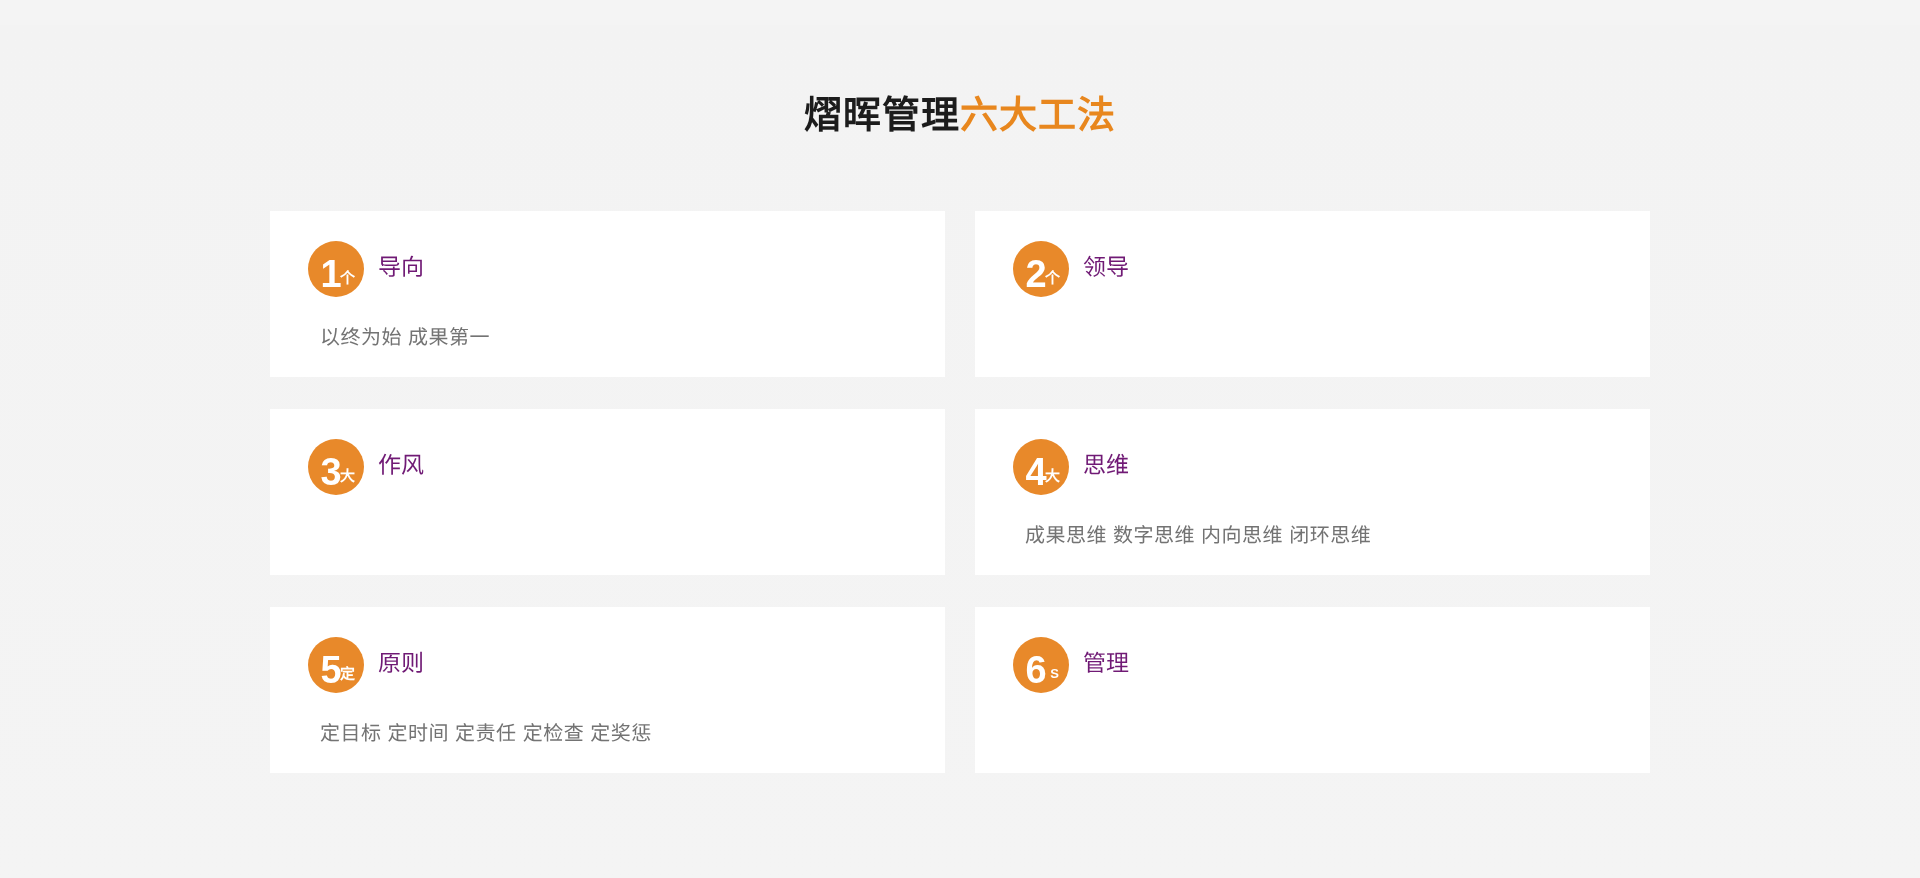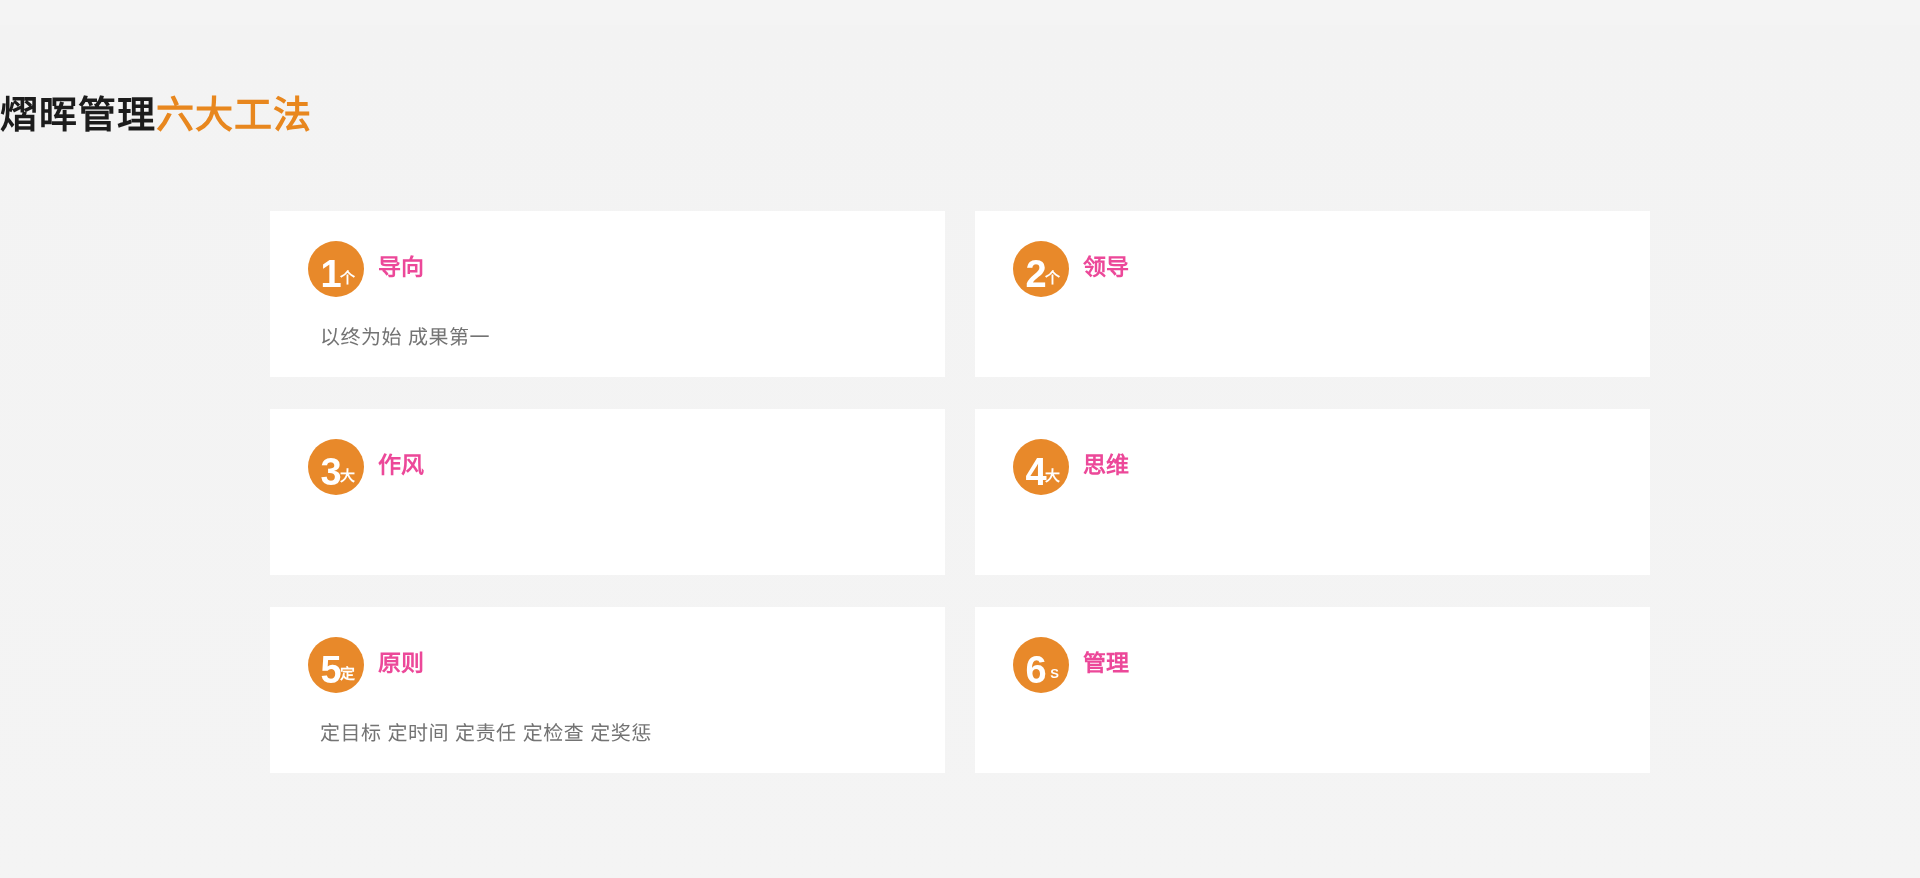--- a/index.html
+++ b/index.html
@@ -14,21 +14,21 @@
     overflow: hidden;
   }
   .page {
     position: relative;
     width: 1920px;
     height: 878px;
     background: linear-gradient(to bottom, #f3f3f3 0%, #f4f4f4 100%);
     box-sizing: border-box;
   }
   .title {
-    text-align: left;
+    text-align: center;
     padding-top: 68px;
     font-size: 38px;
     font-weight: bold;
     letter-spacing: 1px;
     line-height: 1.2;
     color: #1c1c1c;
     user-select: none;
   }
   .title .accent {
     color: #e8871e;
@@ -84,22 +84,22 @@
     font-weight: bold;
     line-height: 1;
   }
   .badge .unit.small {
     font-size: 13px;
     bottom: 13px;
     right: 10px;
   }
   .card-title {
     font-size: 23px;
-    font-weight: bold;
-    color: #ec4899;
+    font-weight: normal;
+    color: #701a75;
     margin-left: 14px;
     line-height: 1;
     padding-bottom: 2px;
   }
   .card-body {
     padding-left: 50px;
     padding-top: 24px;
     font-size: 20px;
     color: #737373;
     letter-spacing: 0.5px;
@@ -149,20 +149,21 @@
     </div>
 
     <div class="card">
       <div class="card-head">
         <div class="badge">
           <span class="num">4</span>
           <span class="unit">大</span>
         </div>
         <div class="card-title">思维</div>
       </div>
+      <div class="card-body">成果思维  数字思维  内向思维  闭环思维</div>
     </div>
 
     <div class="card">
       <div class="card-head">
         <div class="badge">
           <span class="num">5</span>
           <span class="unit">定</span>
         </div>
         <div class="card-title">原则</div>
       </div>

